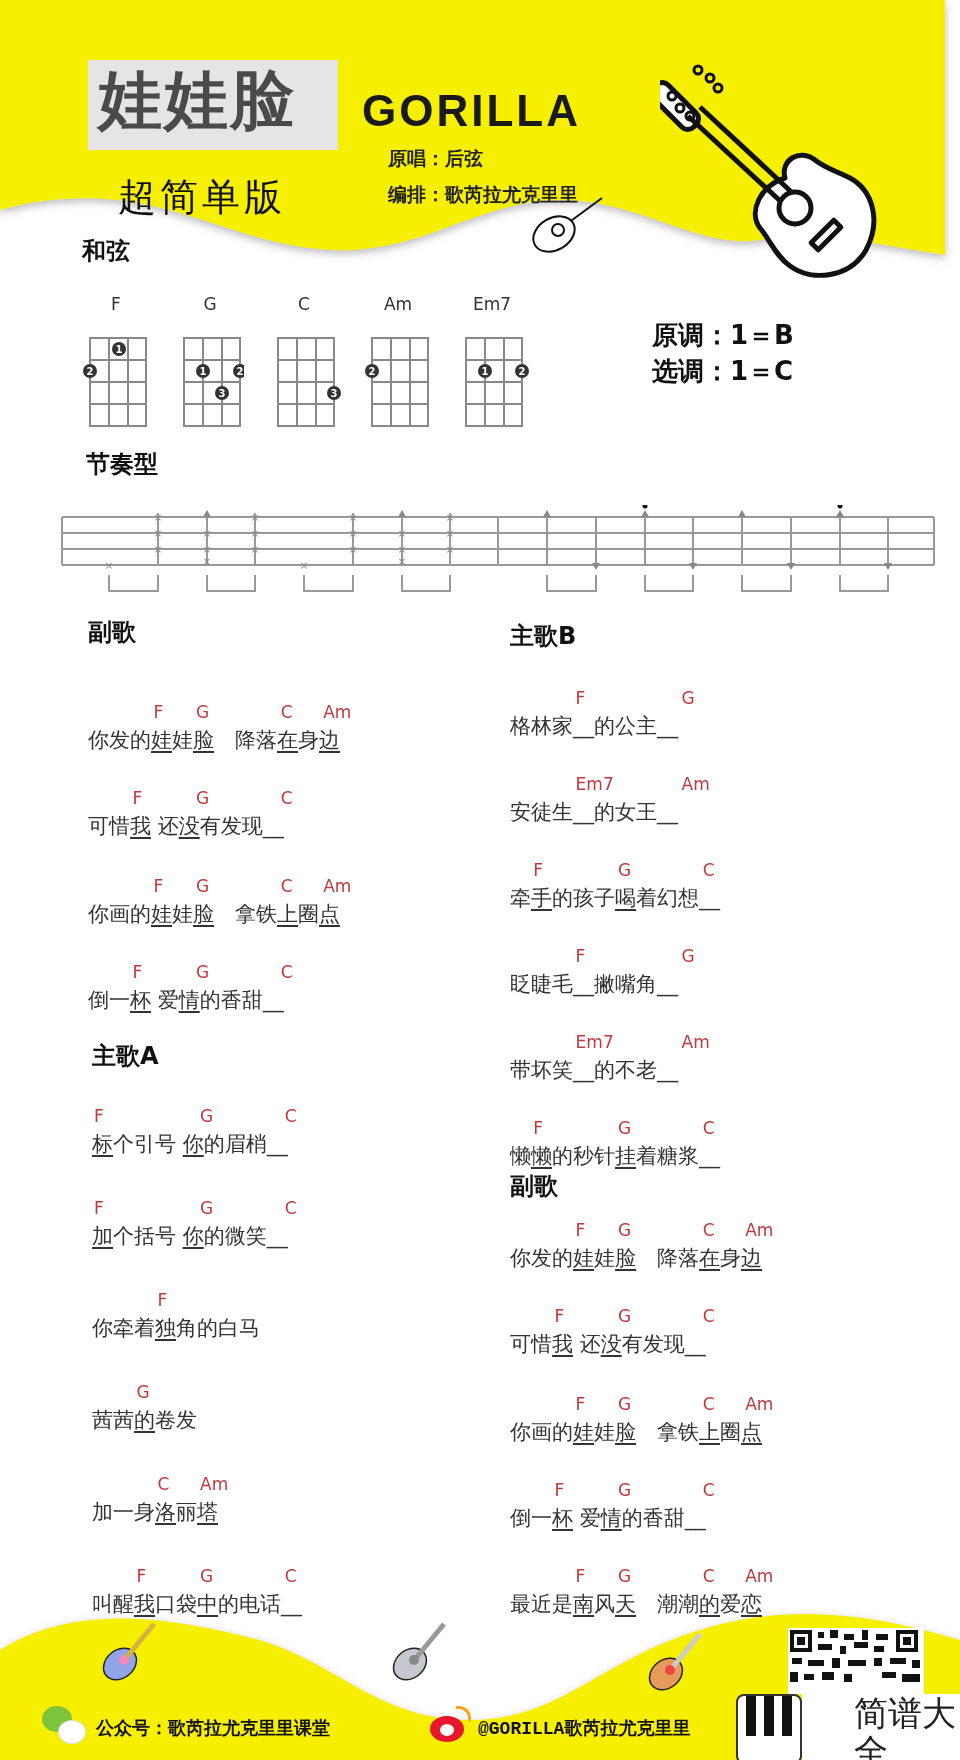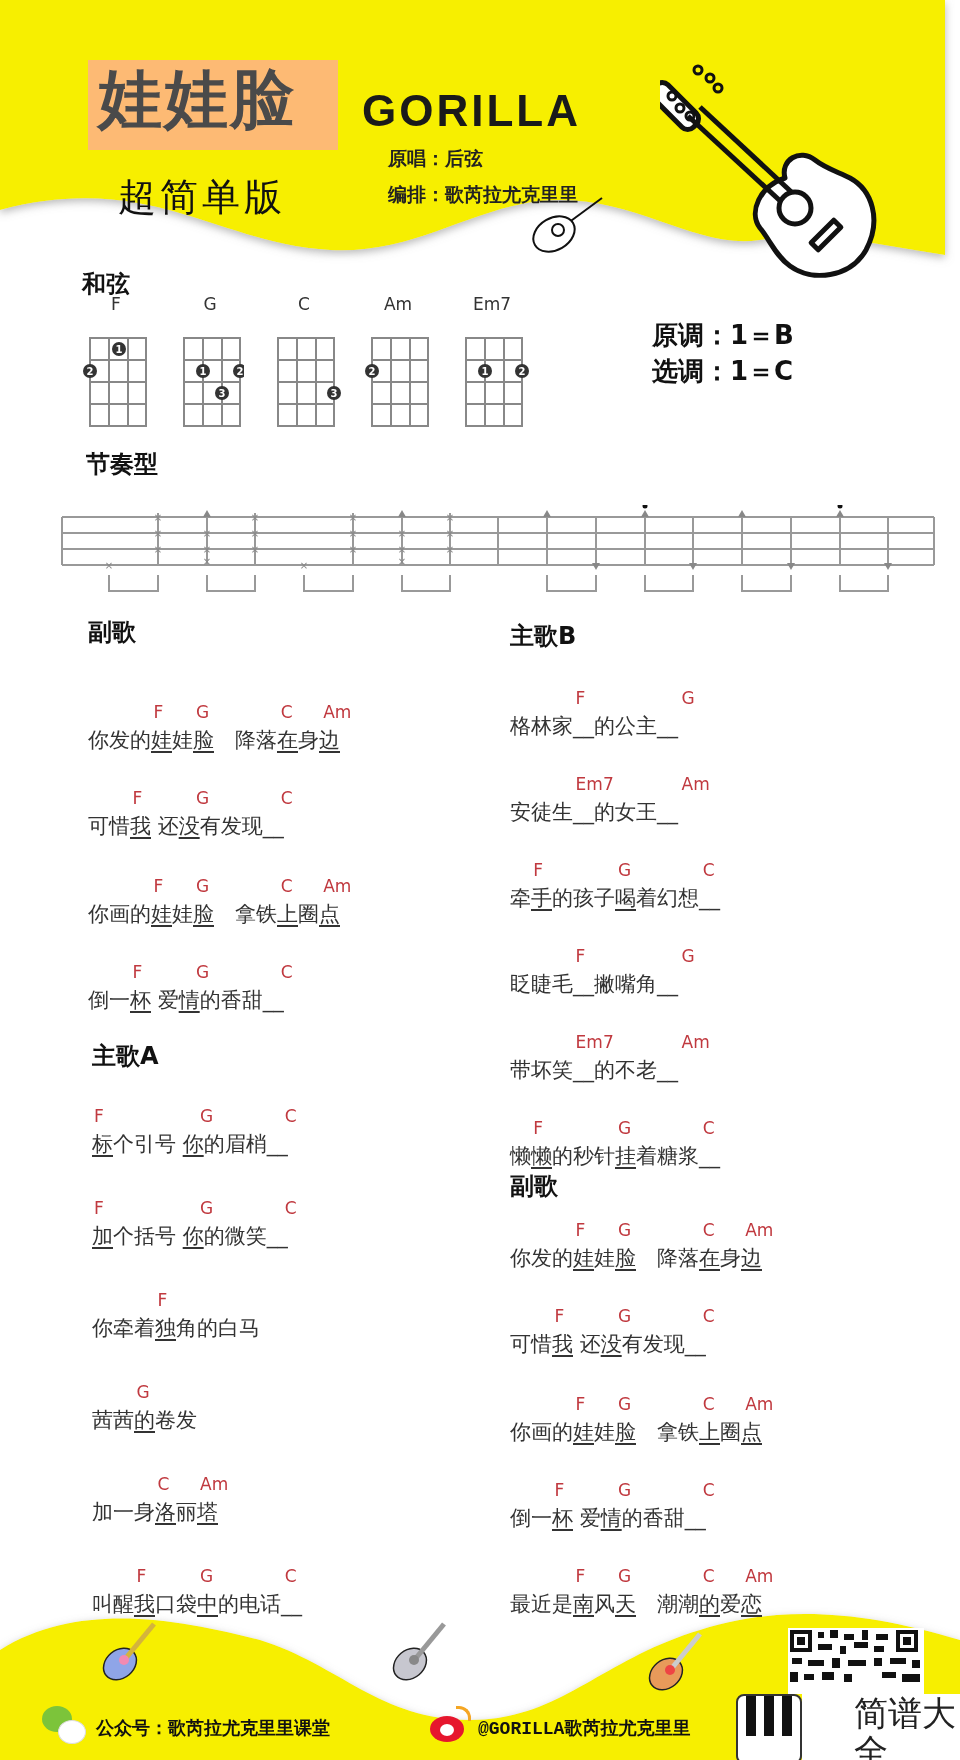--- a/index.html
+++ b/index.html
@@ -1,19 +1,19 @@
 <!DOCTYPE html>
 <html><head>
 <meta charset="utf-8">
 <style>
   html, body { margin:0; padding:0; }
   body { width:960px; height:1760px; position:relative; overflow:hidden; background:#ffffff; font-family:"DejaVu Sans", sans-serif; color:#222; }
   .abs { position:absolute; }
   .bg-svg { position:absolute; left:0; top:0; }
-  .title { left:88px; top:60px; width:240px; height:90px; background:#fdba74; font-size:64px; font-weight:bold; color:#4a4a4a; line-height:80px; padding-left:10px; letter-spacing:2px;font-family:Liberation Serif, serif; }
+  .title { left:88px; top:60px; width:240px; height:90px; background:#e5e5e5; font-size:64px; font-weight:bold; color:#4a4a4a; line-height:80px; padding-left:10px; letter-spacing:2px; }
   .subtitle { left:118px; top:172px; font-size:38px; color:#111; letter-spacing:4px; }
   .logo { left:362px; top:86px; font-size:44px; font-weight:bold; color:#1a1a1a; letter-spacing:3px; font-family:"Liberation Sans", sans-serif; }
   .meta { font-size:19px; font-weight:bold; color:#222; }
   .sec-h { font-size:24px; font-weight:bold; color:#111; }
   .chord-name { font-size:17px; color:#333; text-align:center; width:56px; }
   .key { font-size:26px; font-weight:bold; color:#111; }
   .lyric-line { position:absolute; font-size:21px; color:#333; white-space:pre; }
   .lyric-line .ch { position:absolute; top:-24px; font-size:17px; color:#c0393f; }
   .lyric-line .u { text-decoration:underline; text-underline-offset:4px; }
   .footer-text { font-size:18px; font-weight:bold; color:#111; }
@@ -63,21 +63,21 @@
   <g fill="none" stroke="#111" stroke-width="3">
     <circle cx="38" cy="10" r="4"></circle>
       <circle cx="50" cy="18" r="4"></circle>
       <circle cx="58" cy="28" r="4"></circle>
     <circle cx="12" cy="36" r="4"></circle>
       <circle cx="20" cy="48" r="4"></circle>
       <circle cx="30" cy="56" r="4"></circle>
   </g>
 </svg>
 
-<div class="abs sec-h" style="left:82px; top:268px;">和弦</div>
+<div class="abs sec-h" style="left:82px; top:235px;">和弦</div>
 
 <div class="abs" style="left:88px; top:294px;">
   <div class="chord-name">F</div>
   <svg width="70" height="114" style="margin-left:-8px;">
     <g stroke="#888" stroke-width="2" fill="none">
         <rect x="10" y="24" width="56" height="88"></rect>
         <line x1="29" y1="24" x2="29" y2="112"></line>
         <line x1="48" y1="24" x2="48" y2="112"></line>
         <line x1="10" y1="46" x2="66" y2="46"></line>
         <line x1="10" y1="68" x2="66" y2="68"></line>

